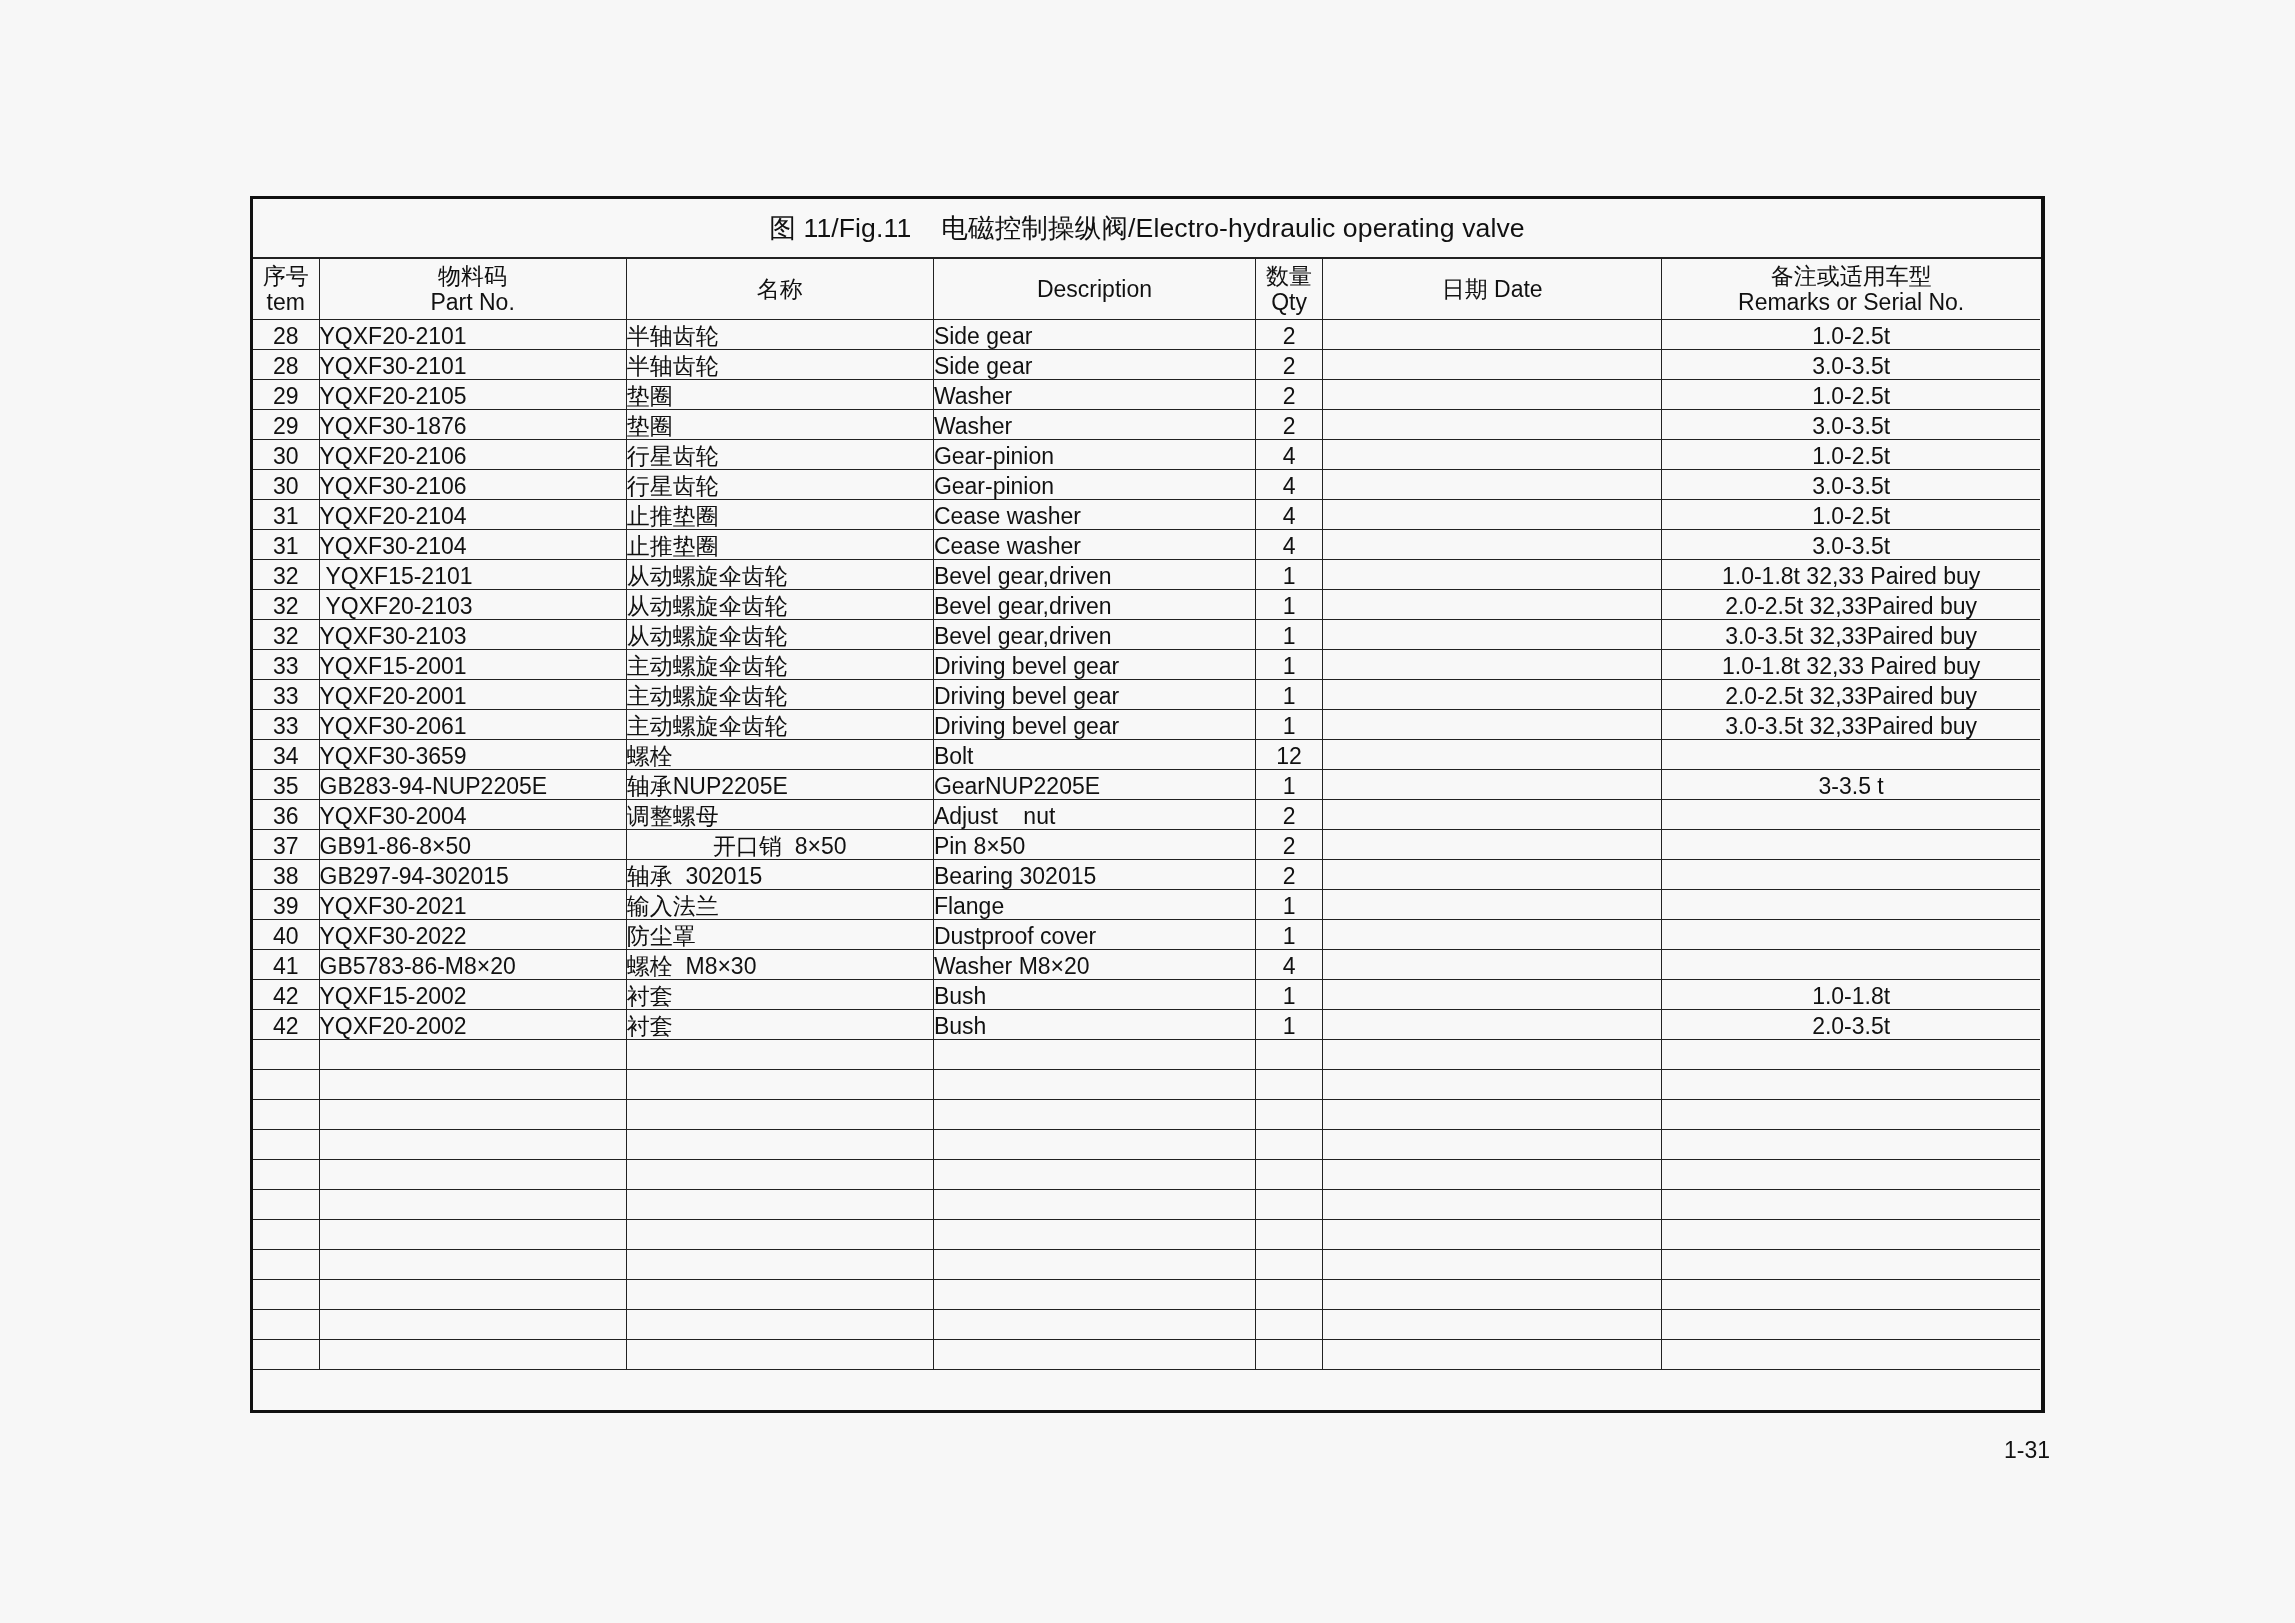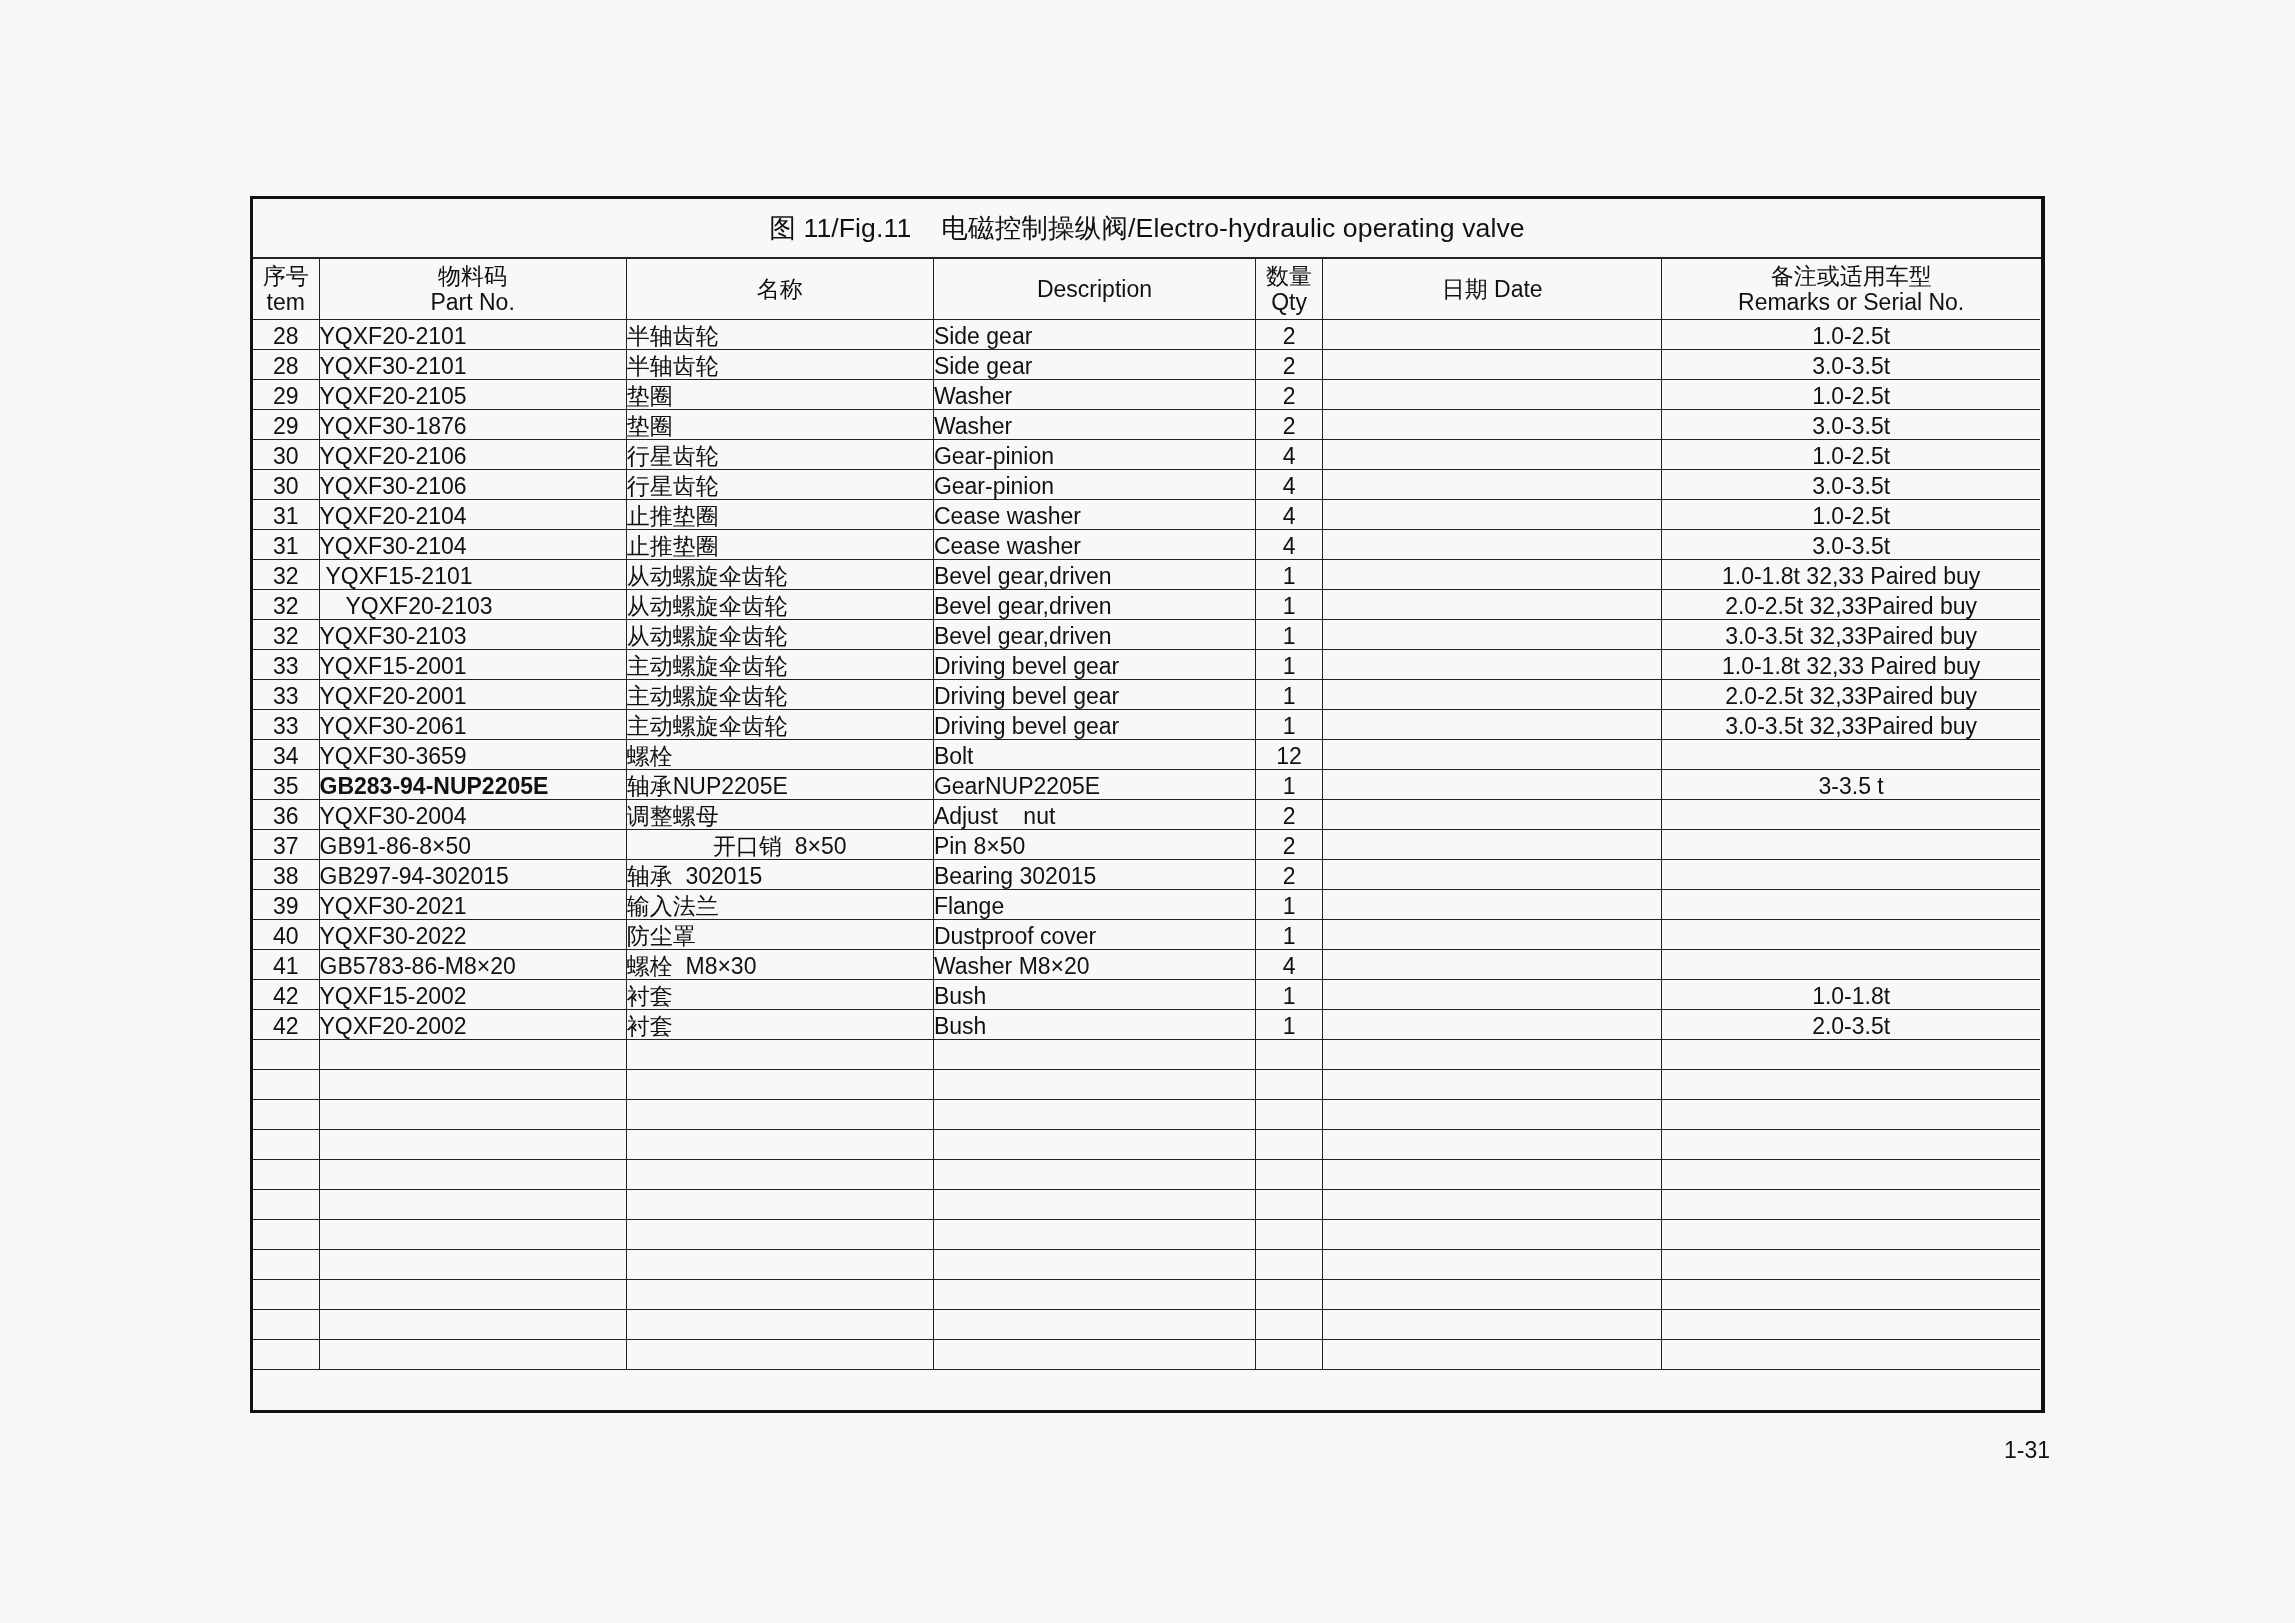--- a/index.html
+++ b/index.html
@@ -170,21 +170,21 @@
           <td class="c-item" style="white-space: pre;">32</td>
           <td class="c-part" style="white-space: pre;"> YQXF15-2101</td>
           <td class="c-name" style="white-space: pre;">从动螺旋伞齿轮</td>
           <td class="c-desc" style="white-space: pre;">Bevel gear,driven</td>
           <td class="c-qty" style="white-space: pre;">1</td>
           <td class="c-date" style="white-space: pre;"></td>
           <td class="c-rem" style="white-space: pre;">1.0-1.8t 32,33 Paired buy</td>
         </tr>
         <tr>
           <td class="c-item" style="white-space: pre;">32</td>
-          <td class="c-part" style="white-space: pre; padding-left: 20px;"> YQXF20-2103</td>
+          <td class="c-part" style="white-space: pre;"> YQXF20-2103</td>
           <td class="c-name" style="white-space: pre;">从动螺旋伞齿轮</td>
           <td class="c-desc" style="white-space: pre;">Bevel gear,driven</td>
           <td class="c-qty" style="white-space: pre;">1</td>
           <td class="c-date" style="white-space: pre;"></td>
           <td class="c-rem" style="white-space: pre;">2.0-2.5t 32,33Paired buy</td>
         </tr>
         <tr>
           <td class="c-item" style="white-space: pre;">32</td>
           <td class="c-part" style="white-space: pre;">YQXF30-2103</td>
           <td class="c-name" style="white-space: pre;">从动螺旋伞齿轮</td>
@@ -224,21 +224,21 @@
           <td class="c-item" style="white-space: pre;">34</td>
           <td class="c-part" style="white-space: pre;">YQXF30-3659</td>
           <td class="c-name" style="white-space: pre;">螺栓</td>
           <td class="c-desc" style="white-space: pre;">Bolt</td>
           <td class="c-qty" style="white-space: pre;">12</td>
           <td class="c-date" style="white-space: pre;"></td>
           <td class="c-rem" style="white-space: pre;"></td>
         </tr>
         <tr>
           <td class="c-item" style="white-space: pre;">35</td>
-          <td class="c-part" style="white-space: pre; font-weight: bold;">GB283-94-NUP2205E</td>
+          <td class="c-part" style="white-space: pre;">GB283-94-NUP2205E</td>
           <td class="c-name" style="white-space: pre;">轴承NUP2205E</td>
           <td class="c-desc" style="white-space: pre;">GearNUP2205E</td>
           <td class="c-qty" style="white-space: pre;">1</td>
           <td class="c-date" style="white-space: pre;"></td>
           <td class="c-rem" style="white-space: pre;">3-3.5 t</td>
         </tr>
         <tr>
           <td class="c-item" style="white-space: pre;">36</td>
           <td class="c-part" style="white-space: pre;">YQXF30-2004</td>
           <td class="c-name" style="white-space: pre;">调整螺母</td>

